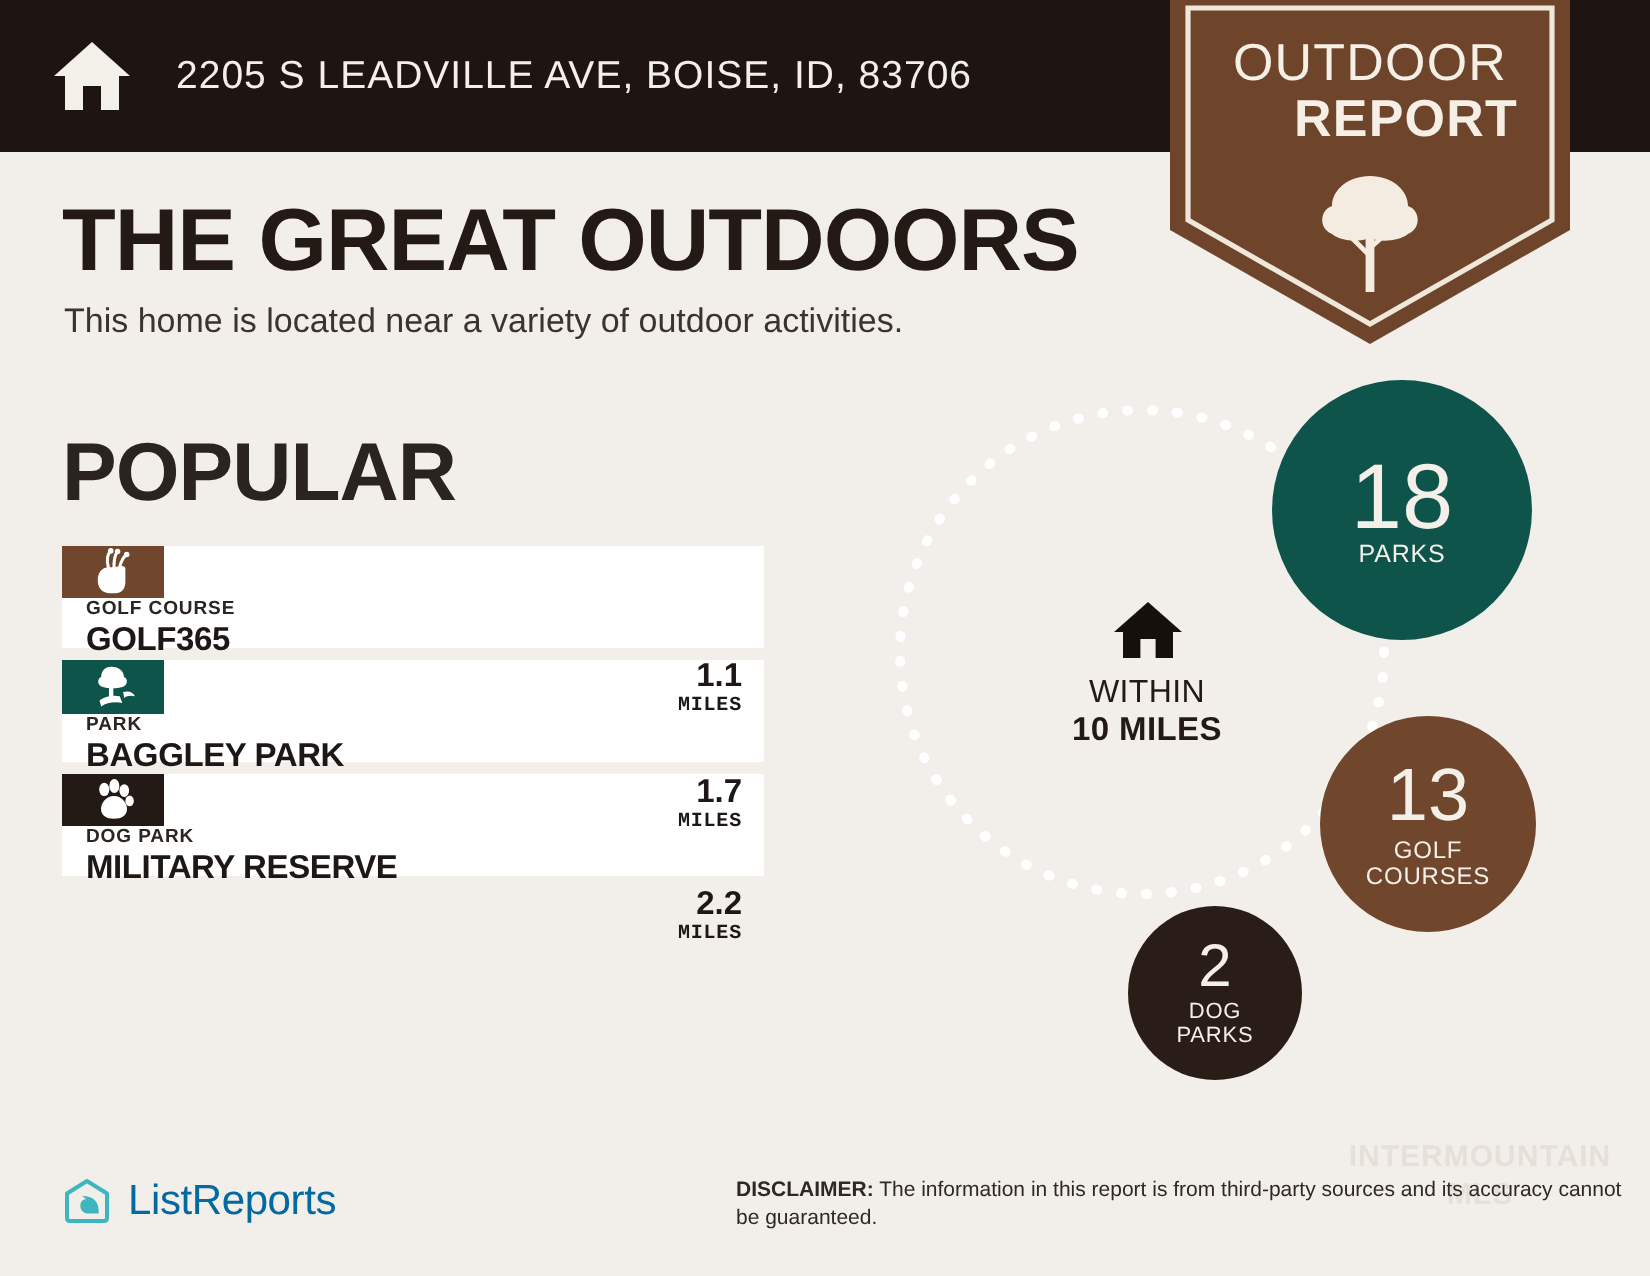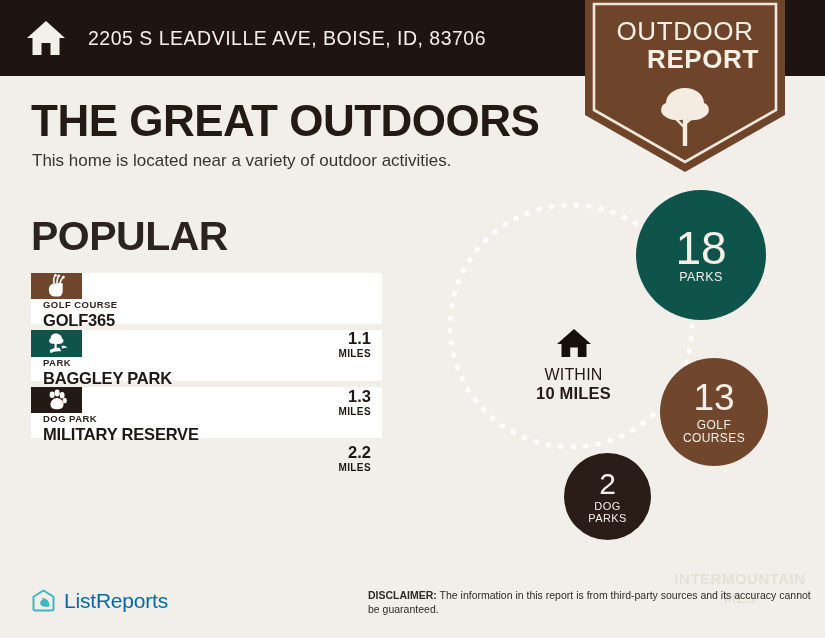--- a/index.html
+++ b/index.html
@@ -147,39 +147,40 @@
     font-weight: 700;
     color: #1d1715;
     line-height: 1.1;
   }
   .poi-dist-unit {
     font-size: 10px;
     font-weight: 700;
     letter-spacing: 0.4px;
     color: #1d1715;
     line-height: 1.3;
+    font-family: Liberation Mono, monospace;
   }
 
   
   .diagram {
     position: absolute;
     left: 425px; top: 175px;
     width: 400px;
     height: 390px;
   }
   .dotted-circle {
     position: absolute;
     left: 20px; top: 25px;
     width: 252px;
     height: 252px;
   }
   .center-label {
     position: absolute;
     left: 96px;
-    top: 152px;
+    top: 124px;
     width: 105px;
     text-align: center;
   }
   .center-home-icon { display:block; margin: 0 auto 7px auto; }
   .center-within {
     font-size: 16px;
     font-weight: 400;
     color: #231a16;
     letter-spacing: 0.2px;
     line-height: 1.12;
@@ -332,21 +333,21 @@
         <rect x="13.6" y="14" width="2.6" height="8" fill="#ffffff"></rect>
         <path d="M8 24 C11 21.5 16 20.5 20 21.5 L21.5 25.5 C17 24.5 12 25.5 9 27.5 Z" fill="#ffffff"></path>
         <path d="M22 19 C25 18 28 19 29 21.5 C26.5 20.8 24 21.2 22.6 22.5 Z" fill="#ffffff"></path>
       </svg>
     </div>
     <div class="poi-text">
       <span class="poi-cat">PARK</span>
       <span class="poi-name">BAGGLEY PARK</span>
     </div>
     <div class="poi-dist">
-      <span class="poi-dist-num">1.3</span>
+      <span class="poi-dist-num">1.7</span>
       <span class="poi-dist-unit">MILES</span>
     </div>
   </div>
 
   <div class="poi-row">
     <div class="poi-icon" style="background:#241a15">
       <svg viewBox="0 0 32 32" width="26" height="26" aria-hidden="true">
         <ellipse cx="10" cy="9.5" rx="3.1" ry="4.1" fill="#ffffff"></ellipse>
         <ellipse cx="16.2" cy="7.4" rx="3.1" ry="4.3" fill="#ffffff"></ellipse>
         <ellipse cx="22.3" cy="10.2" rx="3" ry="3.9" fill="#ffffff"></ellipse>

